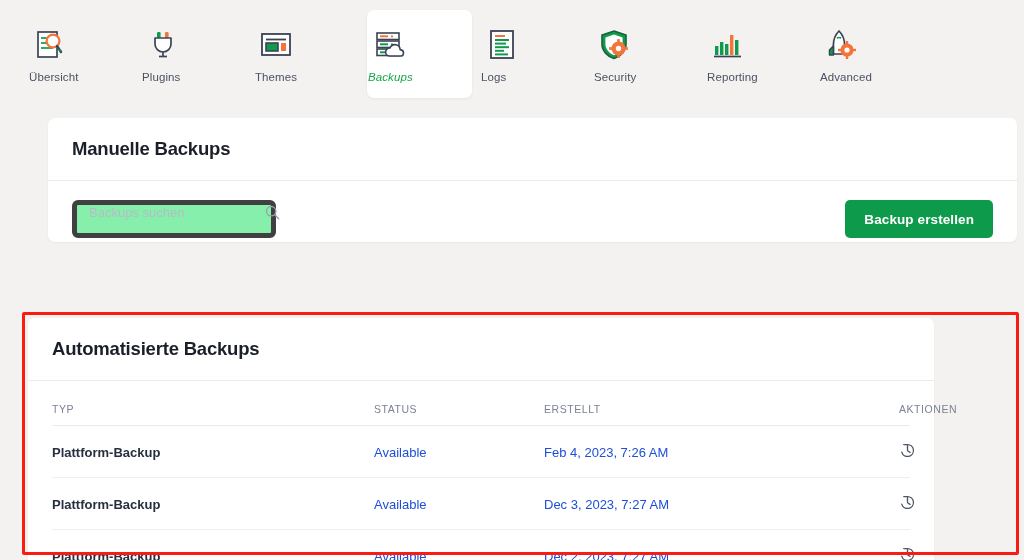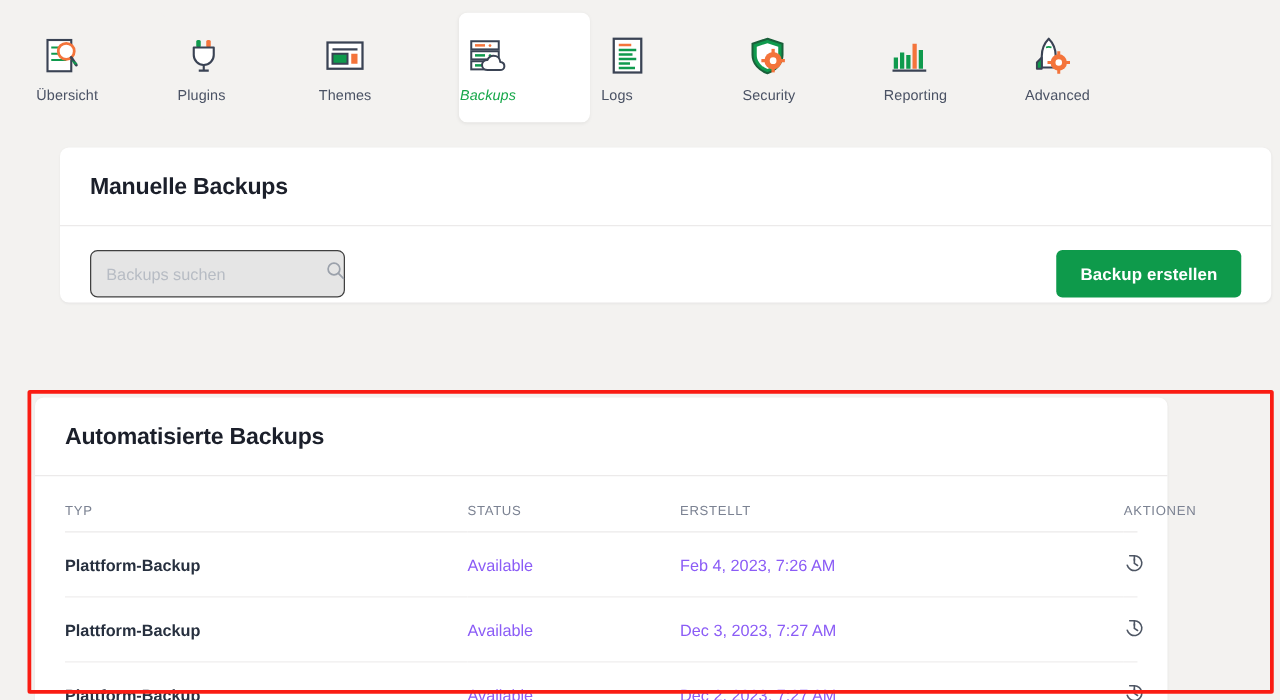--- a/index.html
+++ b/index.html
@@ -67,26 +67,26 @@
   .card-body { padding: 0 24px; }
 
   .toolbar {
     display: flex;
     align-items: center;
     justify-content: space-between;
     padding-top: 19px;
   }
   .search {
     width: 204px; height: 38px;
-    border: 1px solid #404040;
+    border: 5px solid #404040;
     border-radius: 6px;
     display: flex;
-    align-items: center;
+    align-items: flex-start;
     padding: 0 12px;
-    background: #e5e5e5;
+    background: #86efac;
   }
   .search input {
     flex: 1;
     border: 0; outline: 0;
     font-size: 13px;
     color: #6c7280;
     font-family: "Liberation Sans", sans-serif;
     background: transparent;
   }
   .search input::placeholder { color: #b7bcc4; }
@@ -110,21 +110,21 @@
     text-align: left;
     font-size: 10.5px;
     font-weight: normal;
     letter-spacing: .55px;
     color: #7b8292;
     padding: 22px 0 10px 0;
     border-bottom: 1px solid #eceaea;
   }
   tbody td {
     font-size: 13px;
-    color: #8b5cf6;
+    color: #1d4ed8;
     padding: 16px 0 15px 0;
     border-bottom: 1px solid #f0eeee;
   }
   tbody td.typ { color: #27303f; font-weight: bold; }
   tbody tr:last-child td { border-bottom: 0; }
   td.actions { text-align: left; }
   .restore-btn {
     background: none; border: 0; padding: 0; cursor: pointer;
     line-height: 0; color: #4e5664;
   }

